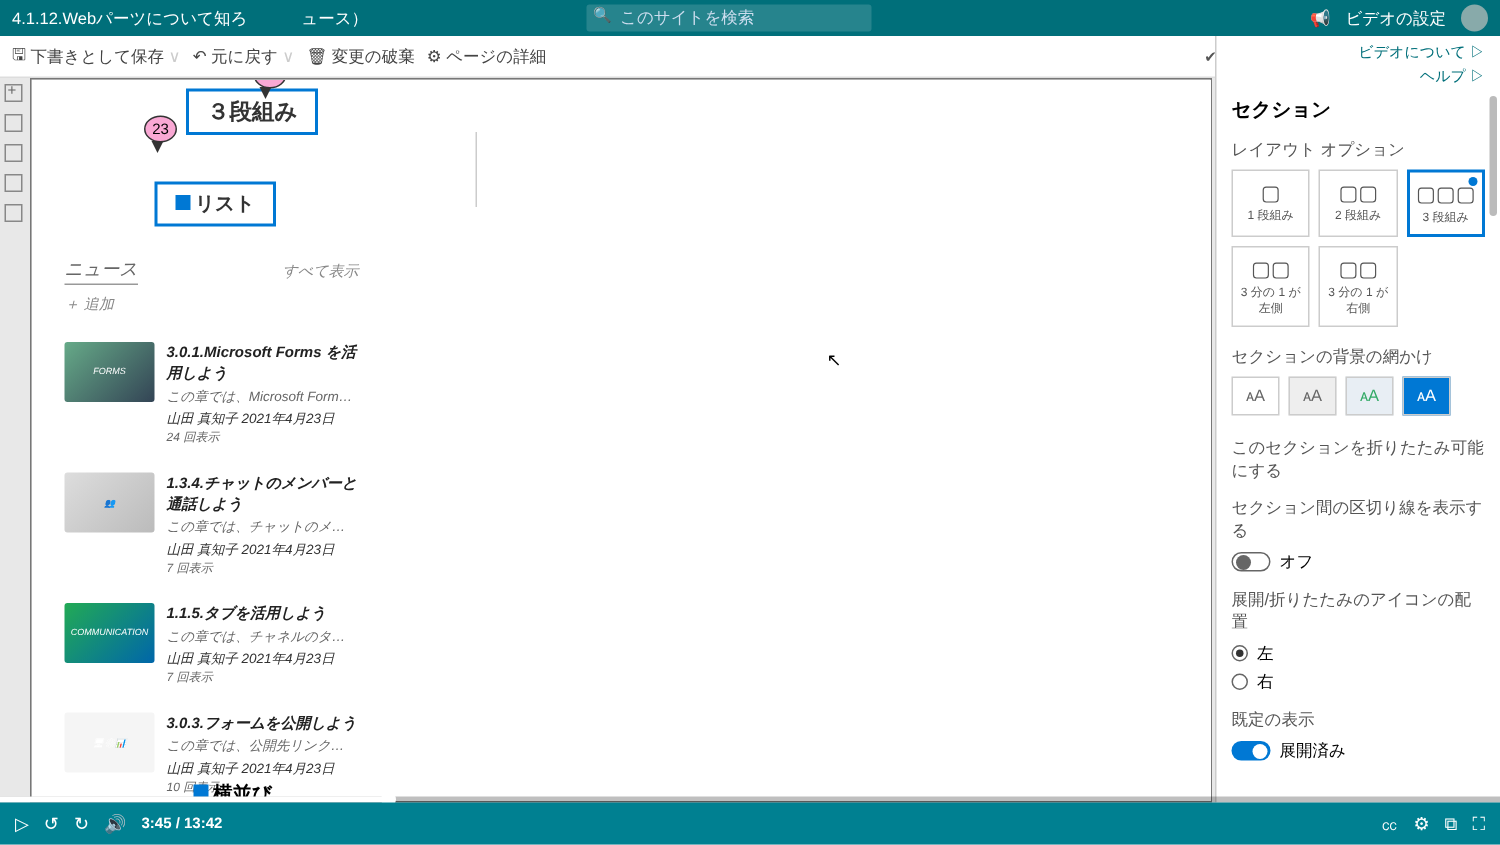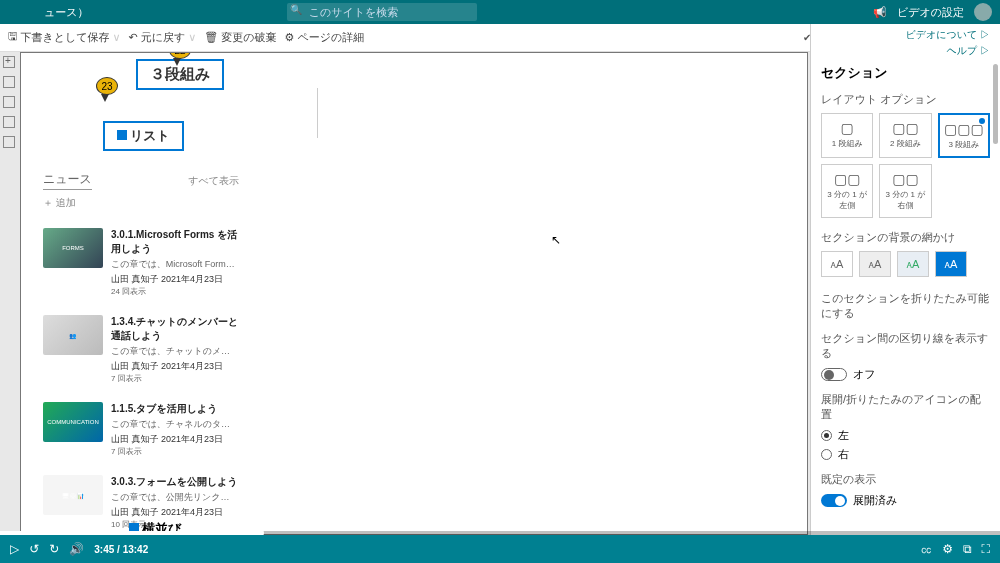--- a/index.html
+++ b/index.html
@@ -26,27 +26,27 @@
 .second-bar .publish { background: #0078d4; color: #fff; padding: 4px 10px; font-size: 11px; border: none; cursor: pointer; }
 
 
 .vtoolbar { position: absolute; left: 0; top: 52px; width: 18px; display: flex; flex-direction: column; gap: 8px; padding-top: 4px; align-items: center; color: #666; font-size: 10px; }
 .vtoolbar .ic { width: 12px; height: 12px; border: 1px solid #888; cursor: pointer; }
 .vtoolbar .ic.plus { position: relative; }
 .vtoolbar .ic.plus::before { content:"+"; position:absolute; left:1px; top:-2px; font-size:10px;}
 
 
 .canvas-wrap { position: absolute; left: 20px; top: 52px; right: 192px; bottom: 28px; background: #fff; border: 1px solid #777; overflow: auto; }
-.canvas { padding: 0 18px 12px 18px; }
+.canvas { padding: 0 18px 12px 18px; font-style: italic; }
 
 .callout-box { border: 2px solid #0078d4; padding: 4px 12px; display: inline-block; background: #fff; font-weight: bold; color: #333; }
-.callout22 { position: absolute; left: 115px; top: 6px; font-size: 15px;}
+.callout22 { position: absolute; left: 103px; top: 6px; font-size: 15px;}
 .callout23 { position: absolute; left: 82px; top: 68px; font-size: 13px;}
 .callout23 .sq { display:inline-block; width:10px; height:10px; background:#0078d4; margin-right:3px;}
-.bubble { position: absolute; background:#eab308; border:1.5px solid #333; border-radius:50%; width:22px; height:18px; font-size:10px; display:flex; align-items:center; justify-content:center;}
+.bubble { position: absolute; background:#f9a8d4; border:1.5px solid #333; border-radius:50%; width:22px; height:18px; font-size:10px; display:flex; align-items:center; justify-content:center;}
 .bubble-tail { position:absolute; width:0; height:0; border-left:4px solid transparent; border-right:4px solid transparent; border-top:8px solid #333;}
 .b22 { left: 148px; top: -12px; z-index:5;}
 .b22-tail { left:152px; top:5px; z-index:4;}
 .b23 { left: 75px; top: 24px; z-index:5;}
 .b23-tail { left:80px; top:41px; z-index:4;}
 
 .thin-divider { border-left: 1px solid #ccc; height: 50px; position: absolute; left: 296px; top: 35px;}
 
 .news-section { margin-top: 118px; width: 200px; padding-left: 4px;}
 .news-header { display: flex; justify-content: space-between; align-items: center; font-size: 12px;}
@@ -107,20 +107,21 @@
 .seek .fill { height:100%; width:26%; background:#fff; position:relative;}
 .seek .fill::after { content:""; position:absolute; right:-4px; top:-3px; width:10px; height:10px; background:#fff; border-radius:50%;}
 .video-bar .ic { cursor:pointer; font-size:12px;}
 .video-bar .time { font-size:10px;font-weight:bold;}
 .video-bar .spacer { flex:1;}
 </style>
 </head>
 <body>
 
 <div class="top-bar">
+  <span class="title"><span>4.1.12.Webパーツについて知ろ</span></span>
   <span style="margin-left:36px">ュース）</span>
   <div class="search-wrap search-icon">
     <input class="search" placeholder="このサイトを検索" style="">
   </div>
   <div class="right">
     <span>📢</span>
     <span>ビデオの設定</span>
     <span class="avatar"></span>
   </div>
 </div>

